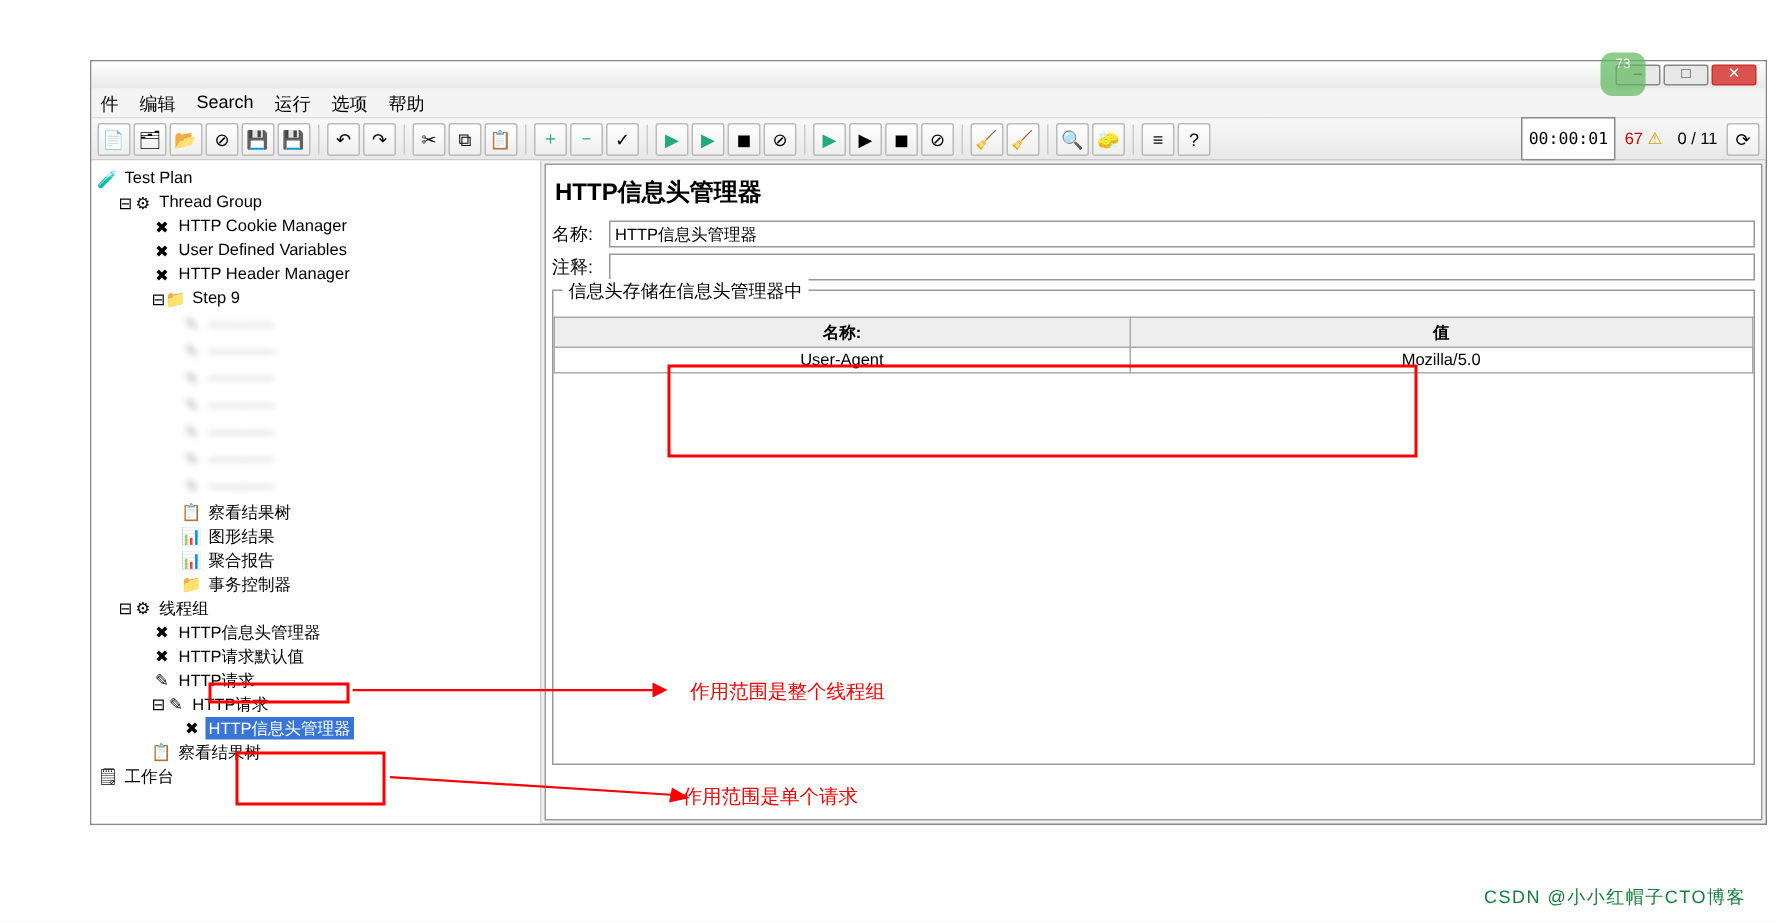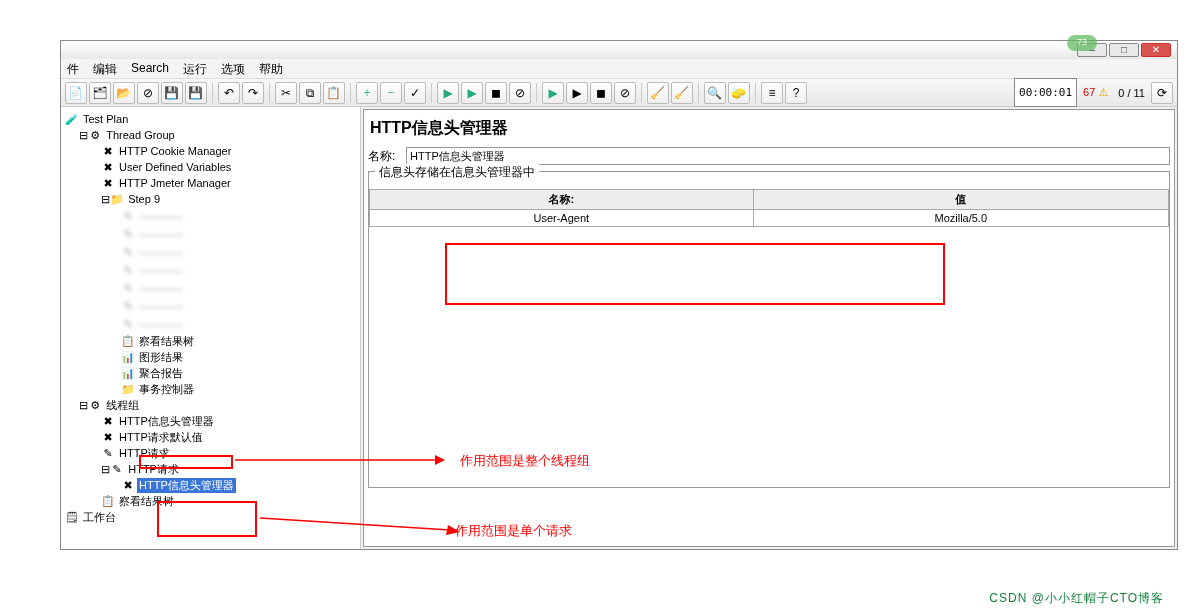--- a/index.html
+++ b/index.html
@@ -5,21 +5,21 @@
 * { box-sizing: border-box; margin: 0; padding: 0; }
 body { font-family: "Microsoft YaHei", Arial, sans-serif; font-size: 12px; background: #fff; width: 1184px; height: 615px; overflow: hidden; position: relative; }
 
 .window { position: absolute; left: 60px; top: 40px; width: 1118px; height: 510px; border: 1px solid #888; background: #f0f0f0; }
 .titlebar { height: 18px; background: linear-gradient(#fff, #e8e8e8); font-size: 11px; padding: 1px 6px; color: #333; display: flex; align-items: center; overflow: hidden; }
 .titlebar .winbtns { margin-left: auto; display: flex; gap: 2px; }
 .winbtn { width: 30px; height: 14px; border: 1px solid #888; font-size: 10px; text-align: center; line-height: 12px; border-radius: 2px; }
 .winbtn.min { background: #e8e8e8; }
 .winbtn.max { background: #e8e8e8; }
 .winbtn.close { background: #d9534f; color: #fff; border-color: #c9302c; }
-.badge { position: absolute; right: 80px; top: -6px; width: 30px; height: 16px; background: #5cb85c; border-radius: 8px; color: #fff; font-size: 9px; text-align: center; line-height: 14px; opacity: 0.7; }
+.badge { position: absolute; right: 80px; top: -6px; width: 30px; height: 29px; background: #5cb85c; border-radius: 8px; color: #fff; font-size: 9px; text-align: center; line-height: 14px; opacity: 0.7; }
 
 .menubar { height: 20px; background: #f4f4f4; padding: 2px 6px; font-size: 12px; display: flex; gap: 14px; border-bottom: 1px solid #ddd; }
 .menubar span { cursor: default; }
 
 .toolbar { height: 28px; background: linear-gradient(#f8f8f8, #e8e8e8); border-bottom: 1px solid #ccc; display: flex; align-items: center; padding: 0 4px; gap: 2px; }
 .tbtn { width: 22px; height: 22px; border: 1px solid #bbb; background: linear-gradient(#fff,#eee); border-radius: 2px; display: flex; align-items: center; justify-content: center; font-size: 12px; }
 .tsep { width: 1px; height: 20px; background: #ccc; margin: 0 3px; }
 .toolbar .spacer { flex: 1; }
 .timer { border: 1px solid #888; padding: 7px 4px; font-family: monospace; background: #fff; font-size: 11px; }
 .stat { font-size: 11px; margin: 0 4px; }
@@ -135,21 +135,21 @@
       <div class="tree-item" style="padding-left:40px">
           <span class="tree-icon">✖</span>
           <span class="label">HTTP Cookie Manager</span>
         </div>
       <div class="tree-item" style="padding-left:40px">
           <span class="tree-icon">✖</span>
           <span class="label">User Defined Variables</span>
         </div>
       <div class="tree-item" style="padding-left:40px">
           <span class="tree-icon">✖</span>
-          <span class="label">HTTP Jmeter Manager</span>
+          <span class="label">HTTP Header Manager</span>
         </div>
       <div class="tree-item" style="padding-left:40px">
           <span>⊟</span>
           <span class="tree-icon">📁</span>
           <span class="label">Step 9</span>
         </div>
       <div class="tree-item blurred" style="padding-left:60px;height:18px">
           <span class="tree-icon">✎</span>
           <span class="label">————</span>
         </div>
@@ -227,20 +227,24 @@
           <span class="tree-icon">🗒</span>
           <span class="label">工作台</span>
         </div>
     </div>
 
     <div class="main">
       <h3>HTTP信息头管理器</h3>
       <div class="form-row">
         <label>名称:</label>
         <input type="text" value="HTTP信息头管理器" style="">
+      </div>
+      <div class="form-row">
+        <label>注释:</label>
+        <input type="text" style="">
       </div>
       <div class="fieldset">
         <span class="fieldset-title">信息头存储在信息头管理器中</span>
         <table class="tbl">
           <tbody>
               <tr>
             <th style="width:48%">名称:</th>
             <th>值</th>
           </tr>
           <tr>

